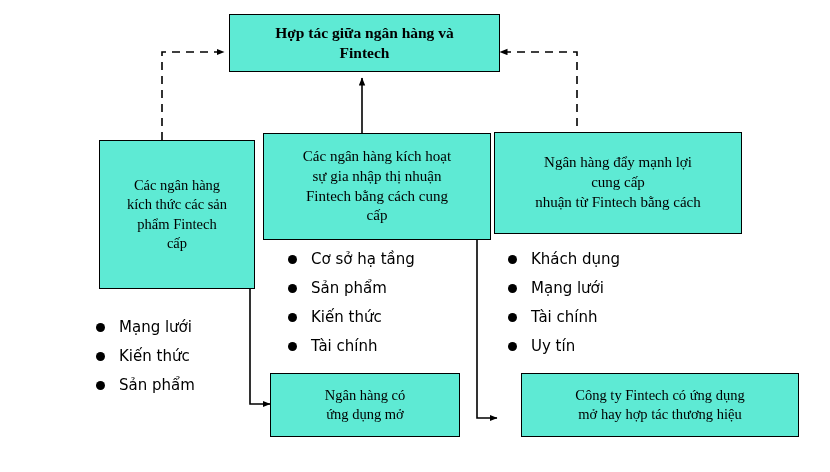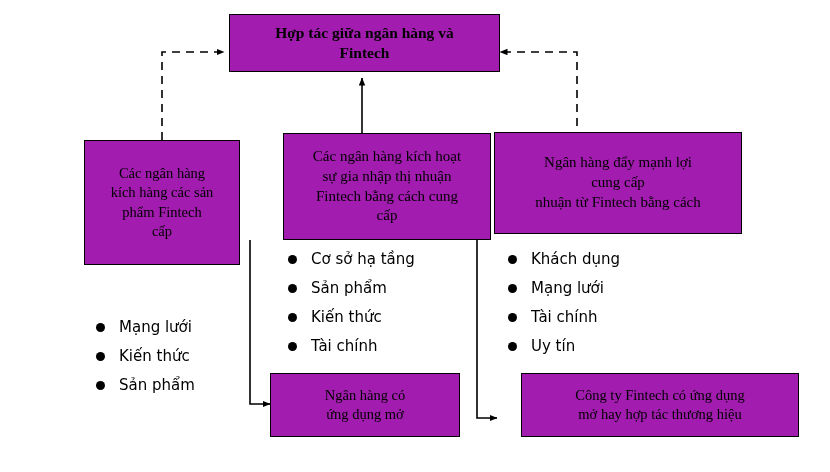--- a/index.html
+++ b/index.html
@@ -28,21 +28,21 @@
   }
   .box {
     position: absolute;
     border: 1.6px solid #000;
     box-sizing: border-box;
     display: flex;
     align-items: center;
     justify-content: center;
     text-align: center;
     line-height: 1.32;
-    background: #a21caf;
+    background: #5eead4;
   }
   .box .inner {
     padding: 2px 8px;
     width: 100%;
   }
   .title-box {
     font-weight: bold;
     font-size: 15.5px;
   }
   .mid-box {
@@ -99,30 +99,30 @@
     <path d="M477,240 L477,418 L497,418" fill="none" stroke="#000" stroke-width="1.6" marker-end="url(#arrowSolid)"></path>
   </svg>
 
   <div class="box title-box" style="left:229px; top:14px; width:271px; height:58px;">
     <div class="inner">
       <div>Hợp tác giữa ngân hàng và</div>
       <div>Fintech</div>
     </div>
   </div>
 
-  <div class="box small-box" style="left:84px; top:140px; width:156px; height:125px;">
+  <div class="box small-box" style="left:99px; top:140px; width:156px; height:149px;">
     <div class="inner">
       <div>Các ngân hàng</div>
-      <div>kích hàng các sản</div>
+      <div>kích thức các sản</div>
       <div>phẩm Fintech</div>
       <div>cấp</div>
     </div>
   </div>
 
-  <div class="box mid-box" style="left:263px; top:133px; width:208px; height:107px;margin-left:20px;">
+  <div class="box mid-box" style="left:263px; top:133px; width:228px; height:107px;">
     <div class="inner">
       <div>Các ngân hàng kích hoạt</div>
       <div>sự gia nhập thị nhuận</div>
       <div>Fintech bằng cách cung</div>
       <div>cấp</div>
     </div>
   </div>
 
   <div class="box mid-box" style="left:494px; top:132px; width:248px; height:102px;">
     <div class="inner">

